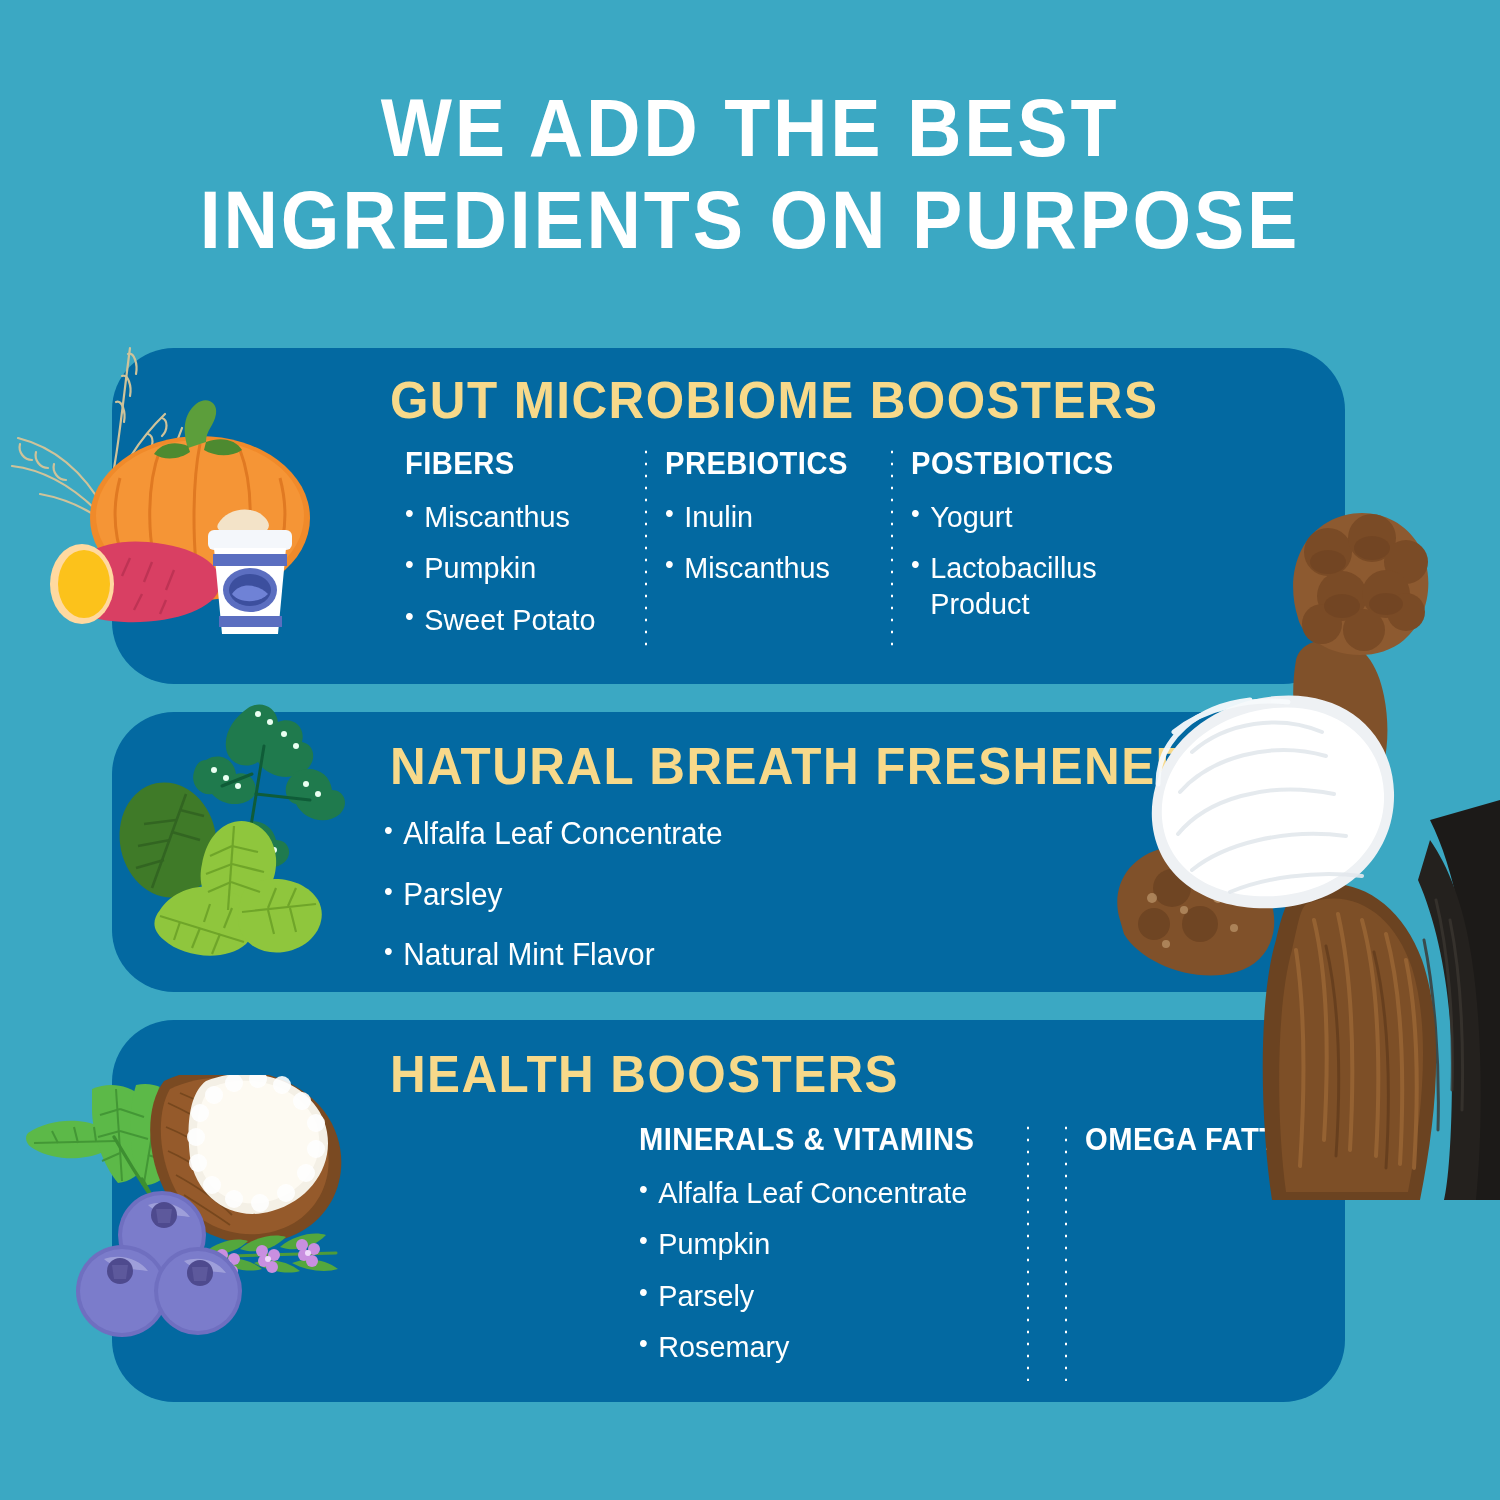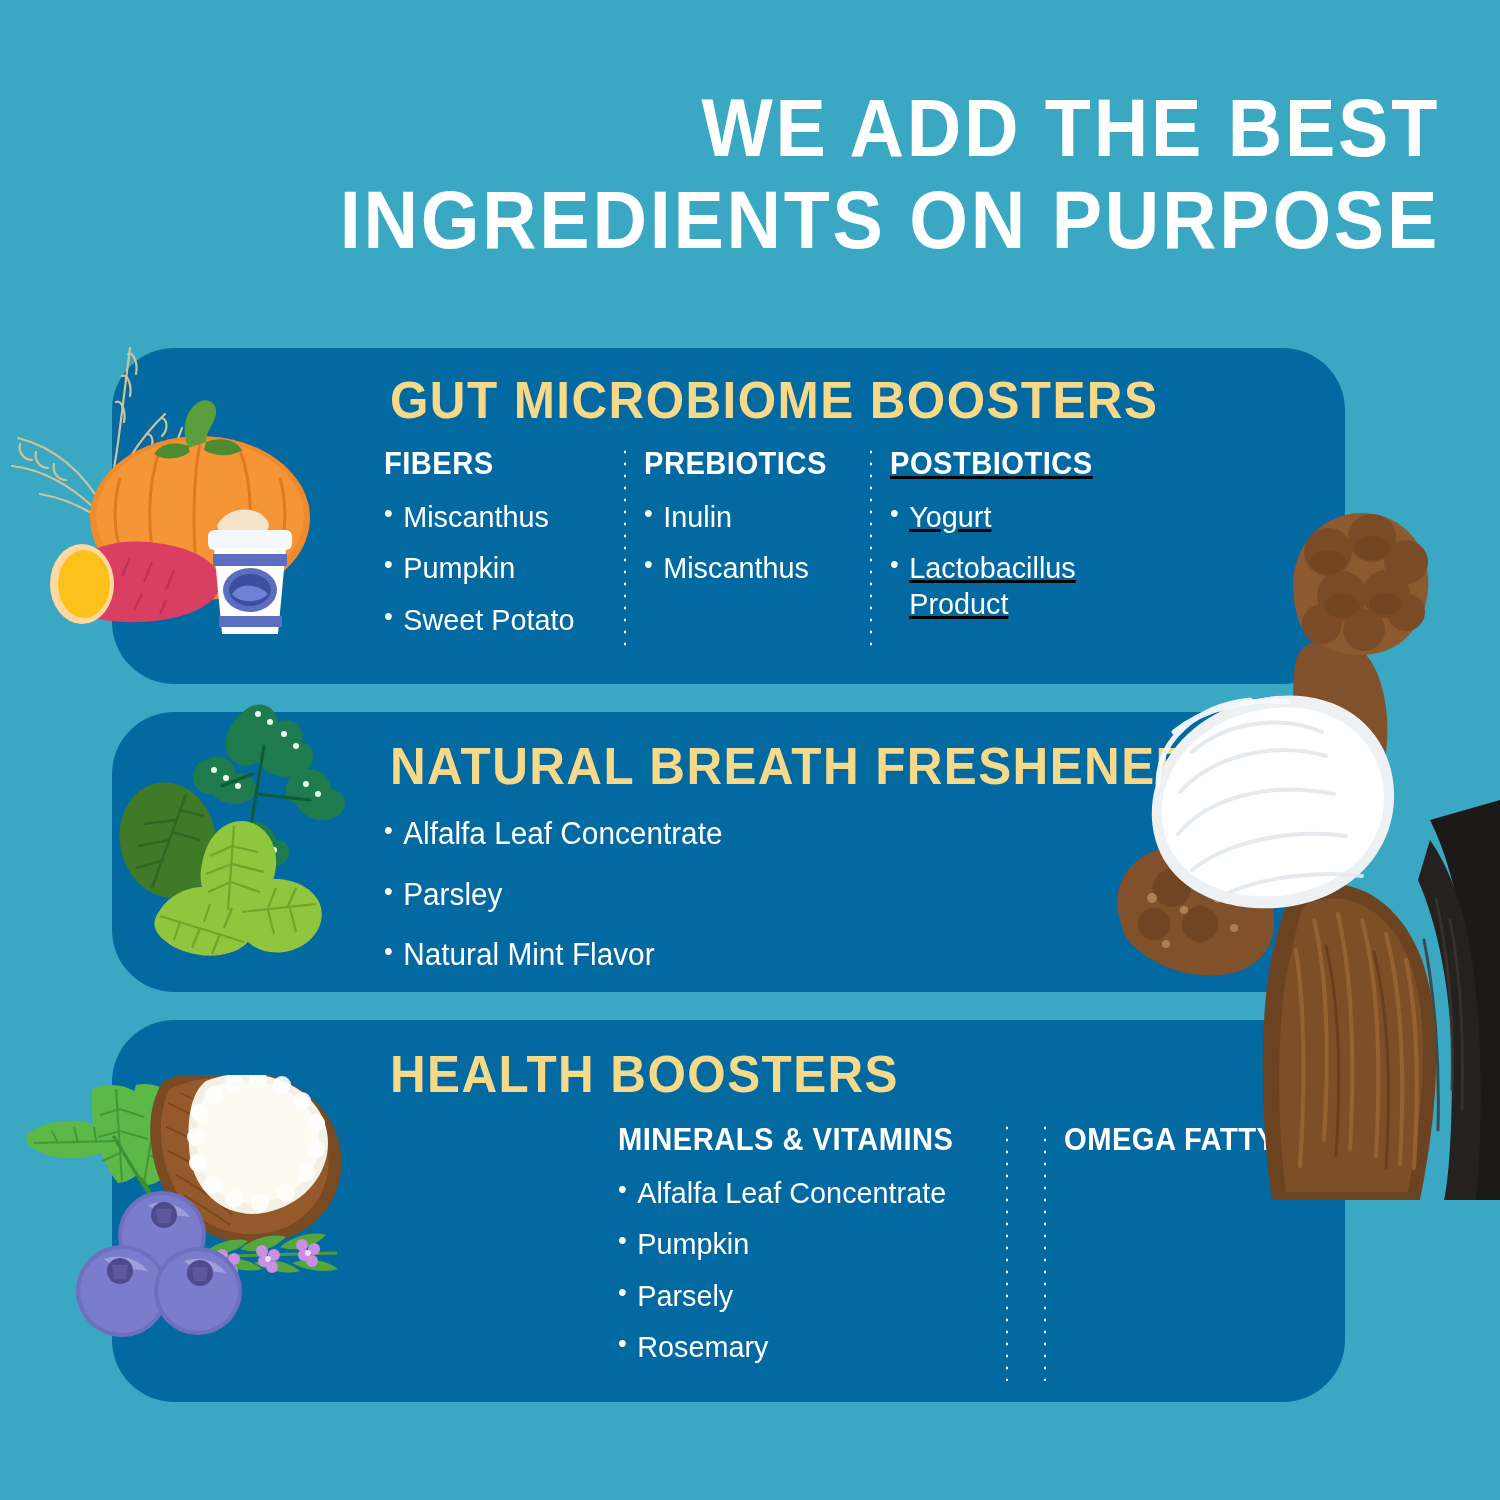--- a/index.html
+++ b/index.html
@@ -15,21 +15,21 @@
     font-family: "Liberation Sans", sans-serif;
     position: relative;
   }
 
   
   #title-block {
     position: absolute;
     top: 86px;
     left: 0;
     width: 1500px;
-    text-align: right;
+    text-align: center;
     z-index: 5;
   }
   .title-line {
     font-family: "Liberation Sans Narrow", "Liberation Sans", sans-serif;
     font-weight: bold;
     color: #ffffff;
     letter-spacing: 3px;
     line-height: 1.02;
     text-transform: uppercase;
     transform: scaleX(0.92);
@@ -63,20 +63,21 @@
   }
   #card-gut .card-heading    { left: 278px; top: 22px; font-size: 52px; }
   #card-breath .card-heading { left: 278px; top: 24px; font-size: 52px; }
   #card-health .card-heading { left: 278px; top: 24px; font-size: 52px; }
 
   
   .columns {
     position: absolute;
     display: flex;
     align-items: flex-start;
+    margin-left: 21px;
   }
   #card-gut .columns    { left: 272px; top: 98px;  width: 760px; }
   #card-health .columns { left: 272px; top: 102px; width: 1000px; justify-content: flex-end; }
 
   .col { position: relative; }
   .col-divider {
     position: relative;
     width: 2px;
     flex: 0 0 2px;
     margin: 0 18px;
@@ -124,21 +125,21 @@
   #card-breath .simple-list {
     position: absolute;
     left: 272px;
     top: 104px;
   }
   #card-breath .simple-list li { font-size: 31px; margin-bottom: 24px; }
 
   
   #col-fibers      { width: 222px; }
   #col-prebiotics  { width: 208px; }
-  #col-postbiotics { width: 240px; text-decoration: underline; }
+  #col-postbiotics { width: 240px; }
   #col-minerals    { width: 370px; }
   #col-antiox      { width: 238px; }
   #col-omega       { width: 320px; }
 
   
   .illus { position: absolute; z-index: 4; pointer-events: none; }
   #illus-gut    { left: 10px;  top: 318px;  width: 320px; height: 360px; }
   #illus-herbs  { left: 100px; top: 700px;  width: 290px; height: 290px; }
   #illus-health { left: 18px;  top: 1075px; width: 330px; height: 310px; }
   #illus-dog    { right: 0;    top: 500px;  width: 400px; height: 700px; z-index: 6; }

